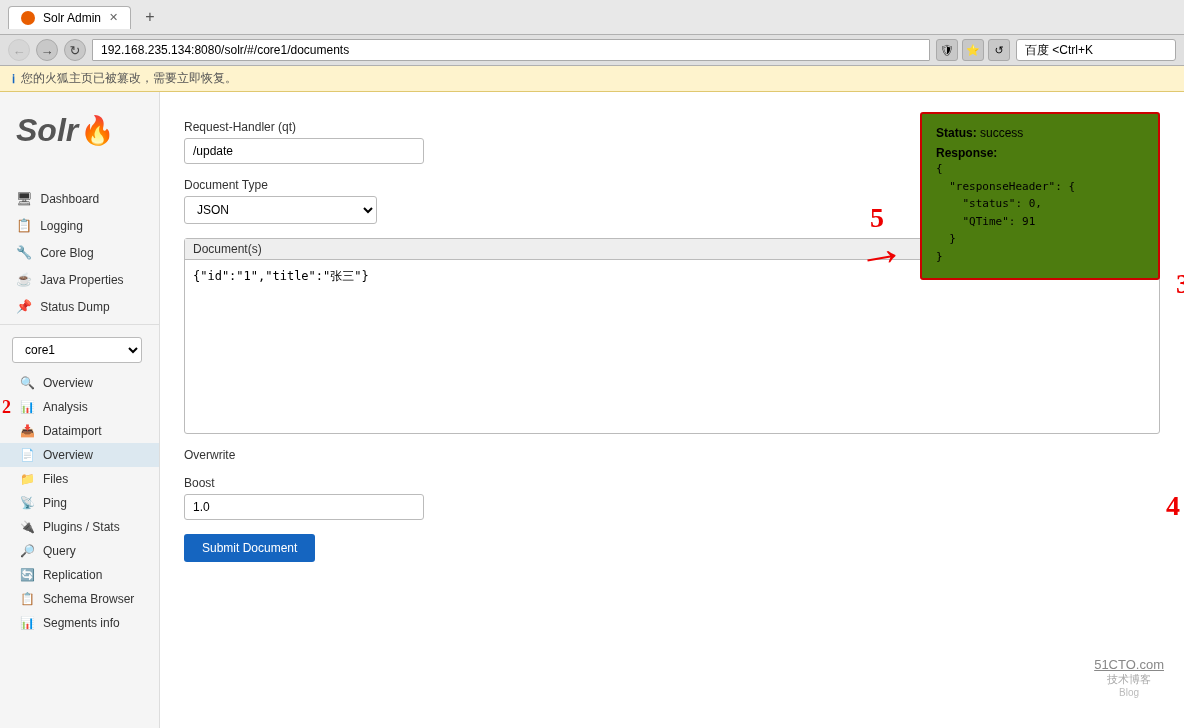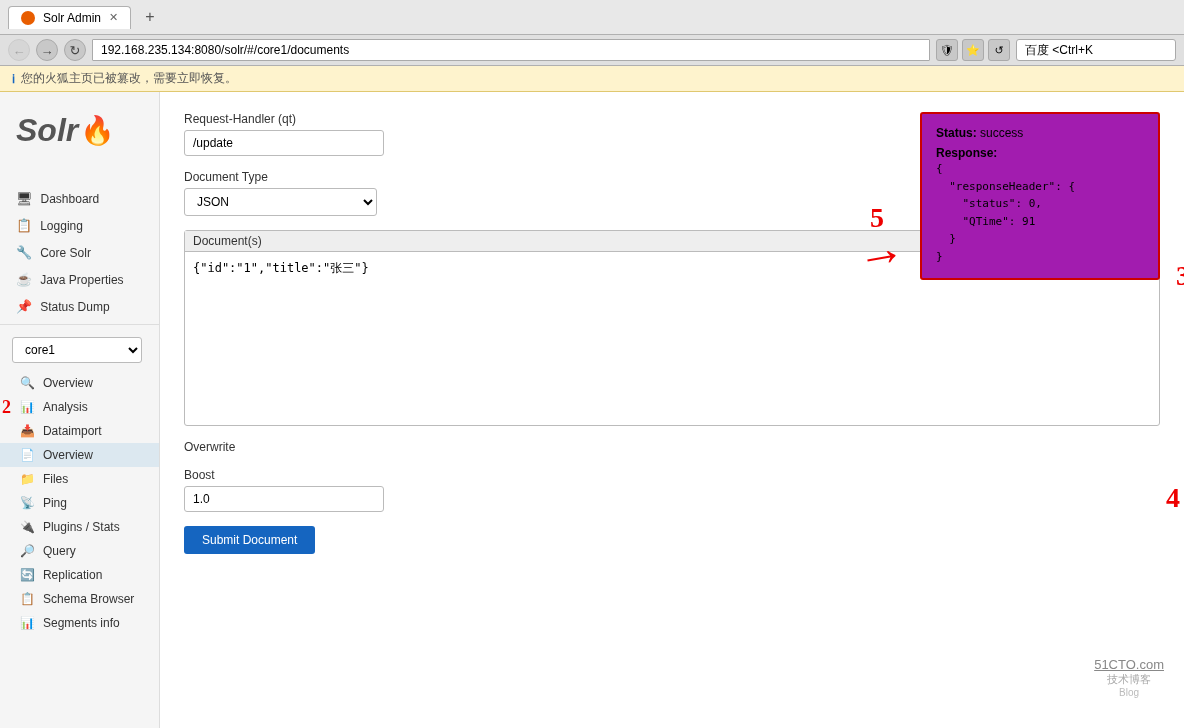--- a/index.html
+++ b/index.html
@@ -40,36 +40,36 @@
     
     .core-selector { padding: 8px 12px; }
     .core-select { width: 130px; padding: 4px 8px; border: 1px solid #bbb; border-radius: 3px; background: #fff; font-size: 12px; }
 
     
     .subnav-item { display: flex; align-items: center; gap: 8px; padding: 5px 20px; cursor: pointer; font-size: 12px; color: #333; }
     .subnav-item.active { background: #dce8f0; }
     .subnav-icon { font-size: 12px; }
 
     
-    .main-content { flex: 1; padding: 20px 24px; overflow-y: auto; background: #fff; position: relative; }
+    .main-content { flex: 1; padding: 28px 24px; overflow-y: auto; background: #fff; position: relative; }
 
     .form-row { margin-bottom: 14px; }
     .form-label { font-size: 12px; color: #333; margin-bottom: 4px; display: block; }
     .form-input { border: 1px solid #bbb; border-radius: 3px; padding: 5px 8px; font-size: 12px; background: #fff; }
-    .form-input-wide { width: 200px; }
+    .form-input-wide { width: 240px; }
     .form-select { border: 1px solid #bbb; border-radius: 3px; padding: 5px 8px; font-size: 12px; background: #fff; width: 193px; }
 
     .doc-area-wrapper { border: 1px solid #bbb; border-radius: 3px; margin-top: 4px; }
     .doc-label-row { background: #eee; border-bottom: 1px solid #bbb; padding: 3px 8px; font-size: 12px; color: #333; }
     .doc-textarea { width: 100%; height: 170px; border: none; resize: none; padding: 8px; font-size: 12px; font-family: monospace; background: #fff; outline: none; }
 
     .submit-btn { background: #1565c0; color: #fff; border: none; border-radius: 3px; padding: 7px 18px; font-size: 12px; cursor: pointer; }
 
     
-    .response-panel { position: absolute; top: 20px; right: 24px; width: 240px; border: 2px solid #c00; border-radius: 3px; background: #a21caf; padding: 12px 14px; font-size: 12px; }
+    .response-panel { position: absolute; top: 20px; right: 24px; width: 240px; border: 2px solid #c00; border-radius: 3px; background: #4d7c0f; padding: 12px 14px; font-size: 12px; }
     .response-status { margin-bottom: 6px; }
     .response-code { font-family: monospace; font-size: 11px; line-height: 1.6; }
 
     
     .watermark { position: fixed; bottom: 30px; right: 20px; font-size: 11px; color: #aaa; text-align: center; }
 
     .solr-logo { display: flex; align-items: center; gap: 2px; margin-bottom: 16px; }
     .solr-name { font-size: 32px; font-weight: bold; color: #555; font-style: italic; }
 
     select { appearance: auto; }
@@ -118,21 +118,21 @@
     <div class="nav-item">
       <span class="nav-item-icon">🖥</span>
       <span>Dashboard</span>
     </div>
     <div class="nav-item">
       <span class="nav-item-icon">📋</span>
       <span>Logging</span>
     </div>
     <div class="nav-item">
       <span class="nav-item-icon">🔧</span>
-      <span>Core Solr</span>
+      <span>Core Blog</span>
     </div>
     <div class="nav-item">
       <span class="nav-item-icon">☕</span>
       <span>Java Properties</span>
     </div>
     <div class="nav-item" style="position:relative;">
       <span class="nav-item-icon">📌</span>
       <span>Status Dump</span>
     </div>
 

